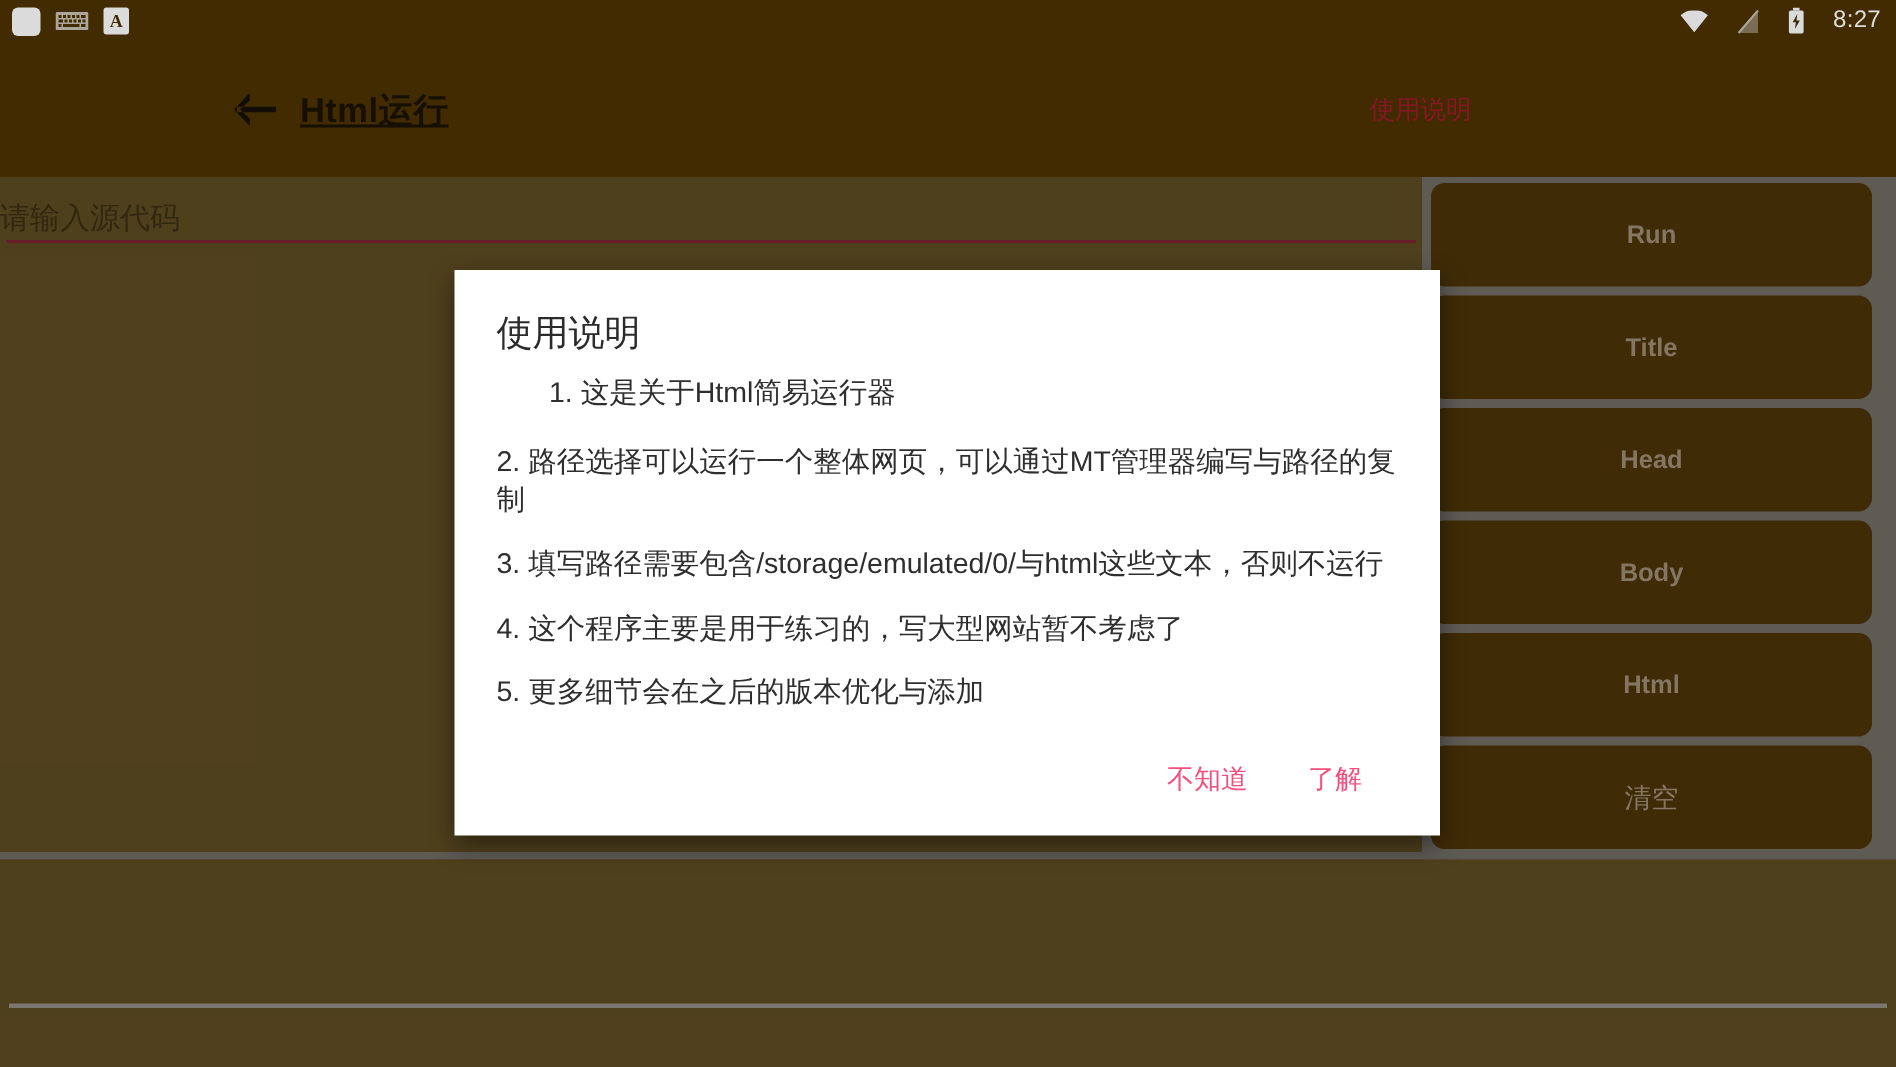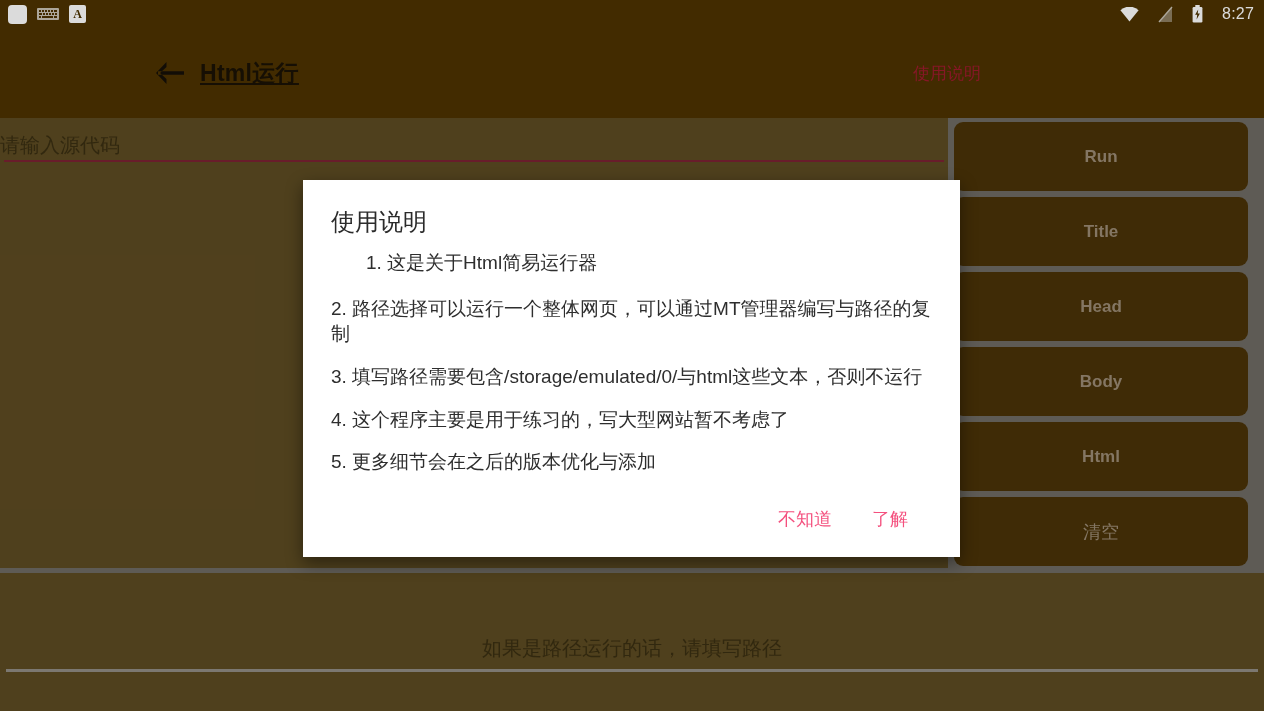--- a/index.html
+++ b/index.html
@@ -235,21 +235,20 @@
     <button class="side-btn">Title</button>
     <button class="side-btn">Head</button>
     <button class="side-btn">Body</button>
     <button class="side-btn">Html</button>
     <button class="side-btn cjk">清空</button>
   </div>
 
   <div id="mid-divider"></div>
 
   <div id="path-pane">
-    <div id="path-placeholder">如果是路径运行的话，请填写路径</div>
     <div id="path-underline"></div>
   </div>
 
 </div>
 
 <div id="scrim"></div>
 
 <div id="dialog">
   <div id="dialog-title">使用说明</div>
   <div id="dialog-body">

